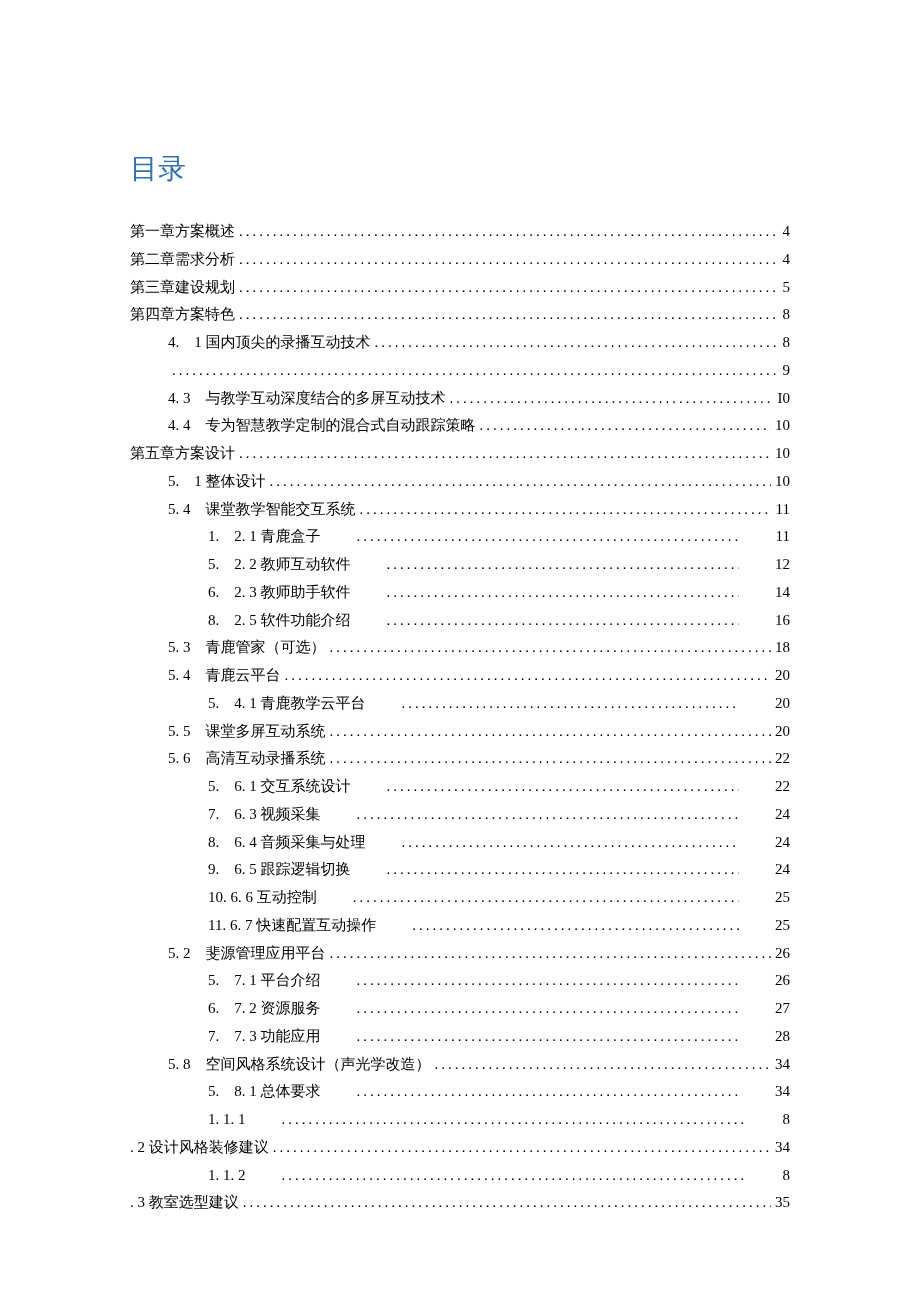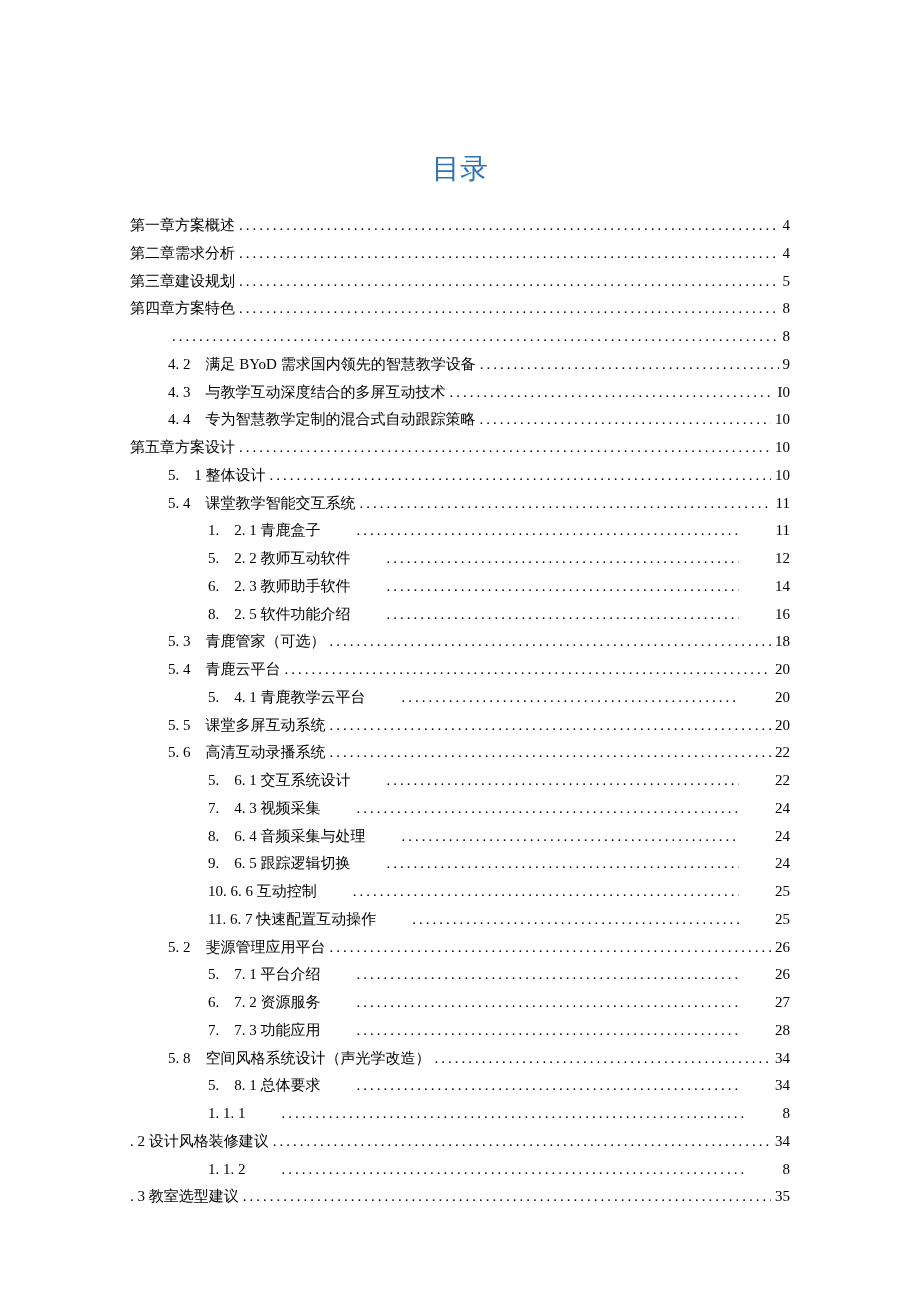--- a/index.html
+++ b/index.html
@@ -8,25 +8,24 @@
       box-sizing: border-box;
     }
     body {
       width: 920px;
       height: 1301px;
       background: #ffffff;
       font-family: "SimSun", "宋体", serif;
       padding: 150px 130px 0 130px;
     }
     .toc-title {
-      text-align: center;
       color: #2e74b5;
       font-size: 28px;
       font-weight: normal;
-      margin-bottom: 24px;
+      margin-bottom: 30px;
       font-family: "SimHei", "黑体", sans-serif;
     }
     .toc-entry {
       display: flex;
       align-items: baseline;
       font-size: 15px;
       line-height: 1.85;
       white-space: nowrap;
     }
     .toc-entry.level-0 {
@@ -79,25 +78,25 @@
       <span class="entry-label">第三章建设规划</span>
       <span class="entry-dots"></span>
       <span class="entry-page">5</span>
     </div>
     <div class="toc-entry level-0">
       <span class="entry-label">第四章方案特色</span>
       <span class="entry-dots"></span>
       <span class="entry-page">8</span>
     </div>
     <div class="toc-entry level-1">
-      <span class="entry-dots"></span>
-      <span class="entry-page">8</span>
-    </div>
-    <div class="toc-entry level-1">
-      <span class="entry-label">4. 2　满足 BYoD 需求国内领先的智慧教学设备</span>
+      <span class="entry-label">4.　1 国内顶尖的录播互动技术</span>
+      <span class="entry-dots"></span>
+      <span class="entry-page">8</span>
+    </div>
+    <div class="toc-entry level-1">
       <span class="entry-dots"></span>
       <span class="entry-page">9</span>
     </div>
     <div class="toc-entry level-1">
       <span class="entry-label">4. 3　与教学互动深度结合的多屏互动技术</span>
       <span class="entry-dots"></span>
       <span class="entry-page">I0</span>
     </div>
     <div class="toc-entry level-1">
       <span class="entry-label">4. 4　专为智慧教学定制的混合式自动跟踪策略</span>
@@ -163,21 +162,21 @@
       <span class="entry-label">5. 6　高清互动录播系统</span>
       <span class="entry-dots"></span>
       <span class="entry-page">22</span>
     </div>
     <div class="toc-entry level-2">
       <span class="entry-label">5.　6. 1 交互系统设计</span>
       <span class="entry-dots"></span>
       <span class="entry-page">22</span>
     </div>
     <div class="toc-entry level-2">
-      <span class="entry-label">7.　4. 3 视频采集</span>
+      <span class="entry-label">7.　6. 3 视频采集</span>
       <span class="entry-dots"></span>
       <span class="entry-page">24</span>
     </div>
     <div class="toc-entry level-2">
       <span class="entry-label">8.　6. 4 音频采集与处理</span>
       <span class="entry-dots"></span>
       <span class="entry-page">24</span>
     </div>
     <div class="toc-entry level-2">
       <span class="entry-label">9.　6. 5 跟踪逻辑切换</span>

